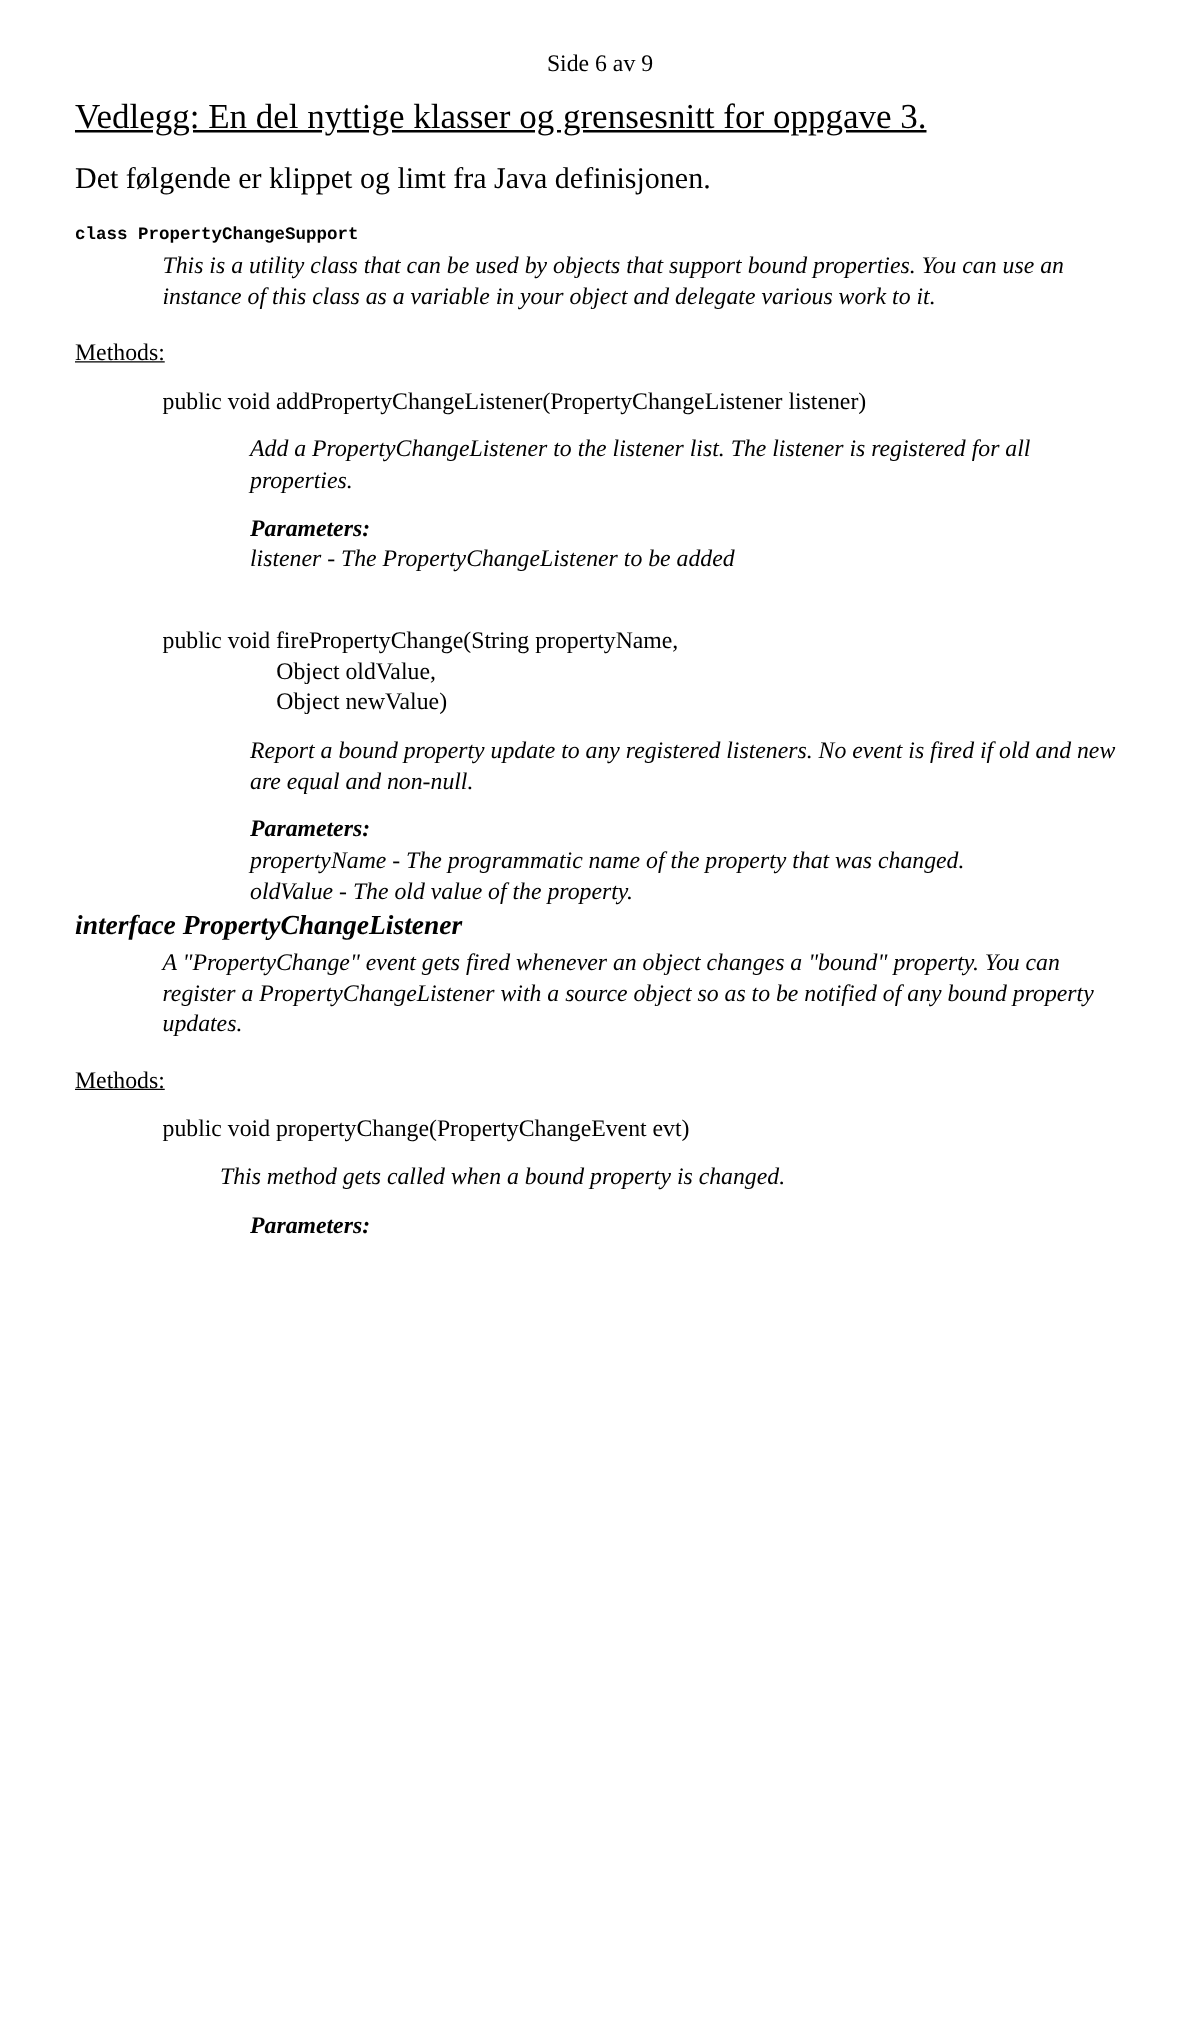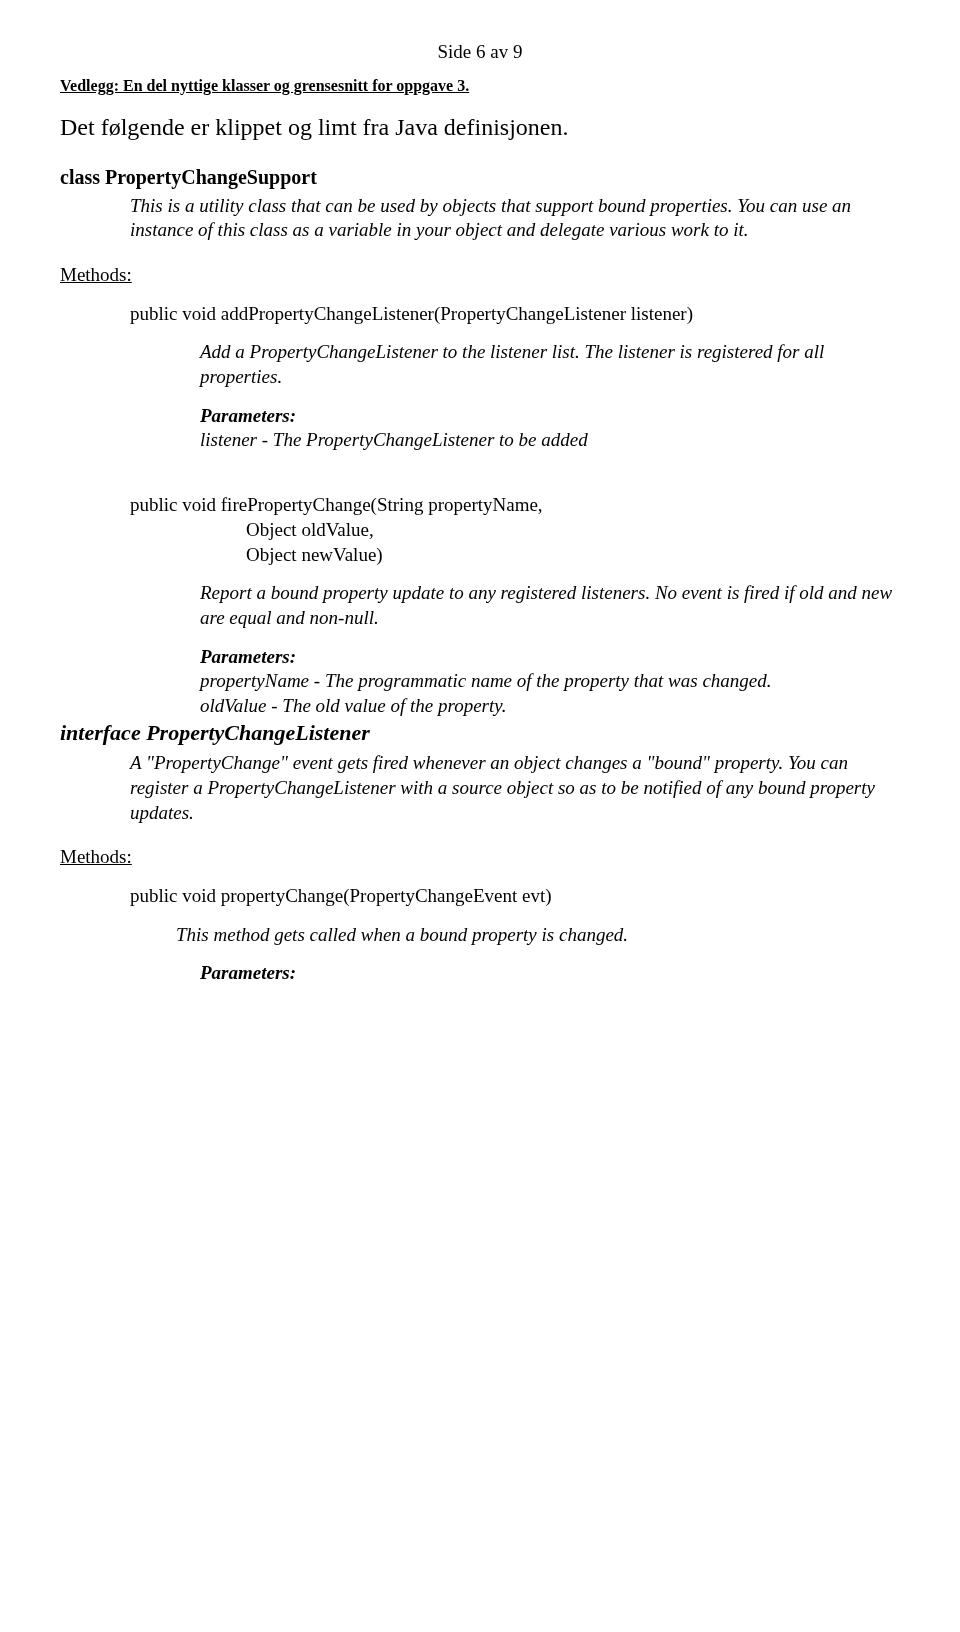--- a/index.html
+++ b/index.html
@@ -14,54 +14,55 @@
     padding: 40px 60px 40px 60px;
     font-size: 19px;
     line-height: 1.3;
   }
   .page-header {
     text-align: center;
     font-size: 19px;
     margin-bottom: 6px;
   }
   .title {
-    font-size: 16px;
-    font-weight: bold;
+    font-size: 28px;
+    font-weight: normal;
     text-decoration: underline;
     margin-bottom: 16px;
     margin-top: 11px;
   }
   .subtitle {
     font-size: 24px;
     margin-bottom: 20px;
   }
   .class-name {
-    font-size: 20px;
+    font-size: 14px;
     font-weight: bold;
+    font-family: Liberation Mono, monospace;
   }
   .class-desc {
     font-style: italic;
     margin-left: 70px;
     margin-top: 4px;
     margin-bottom: 20px;
   }
   .section-label {
     text-decoration: underline;
     margin-bottom: 14px;
   }
   .method-sig {
     margin-left: 70px;
     margin-bottom: 14px;
   }
   .method-sig-multi {
     margin-left: 70px;
     margin-bottom: 14px;
   }
   .method-sig-cont {
-    margin-left: 116px;
+    margin-left: 91px;
   }
   .method-desc {
     margin-left: 140px;
     font-style: italic;
     margin-bottom: 14px;
   }
   .params-label {
     margin-left: 140px;
     font-style: italic;
     font-weight: bold;

